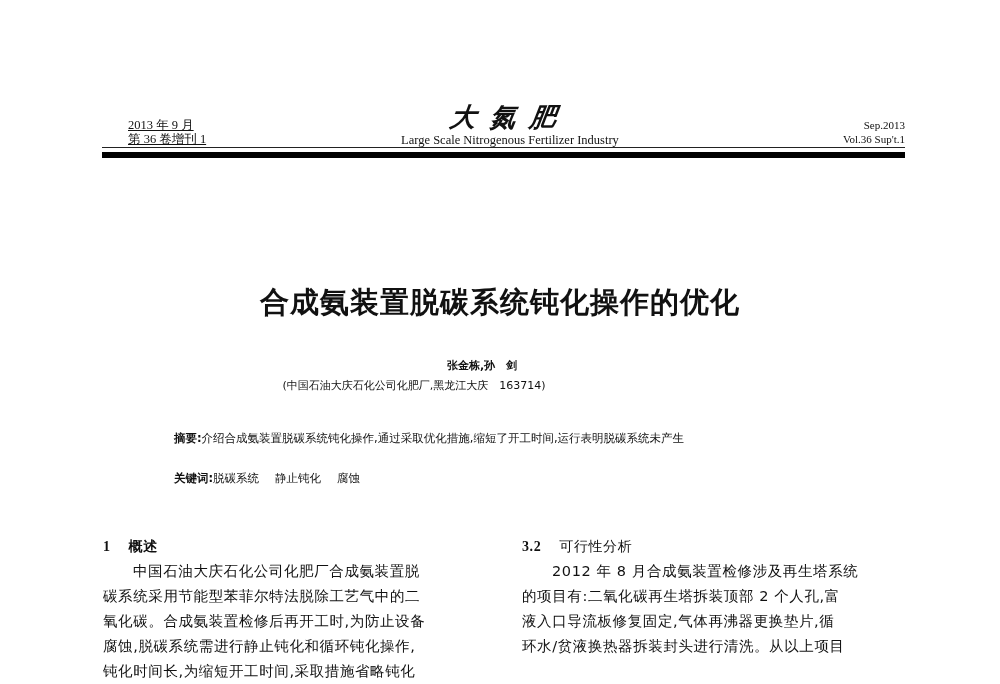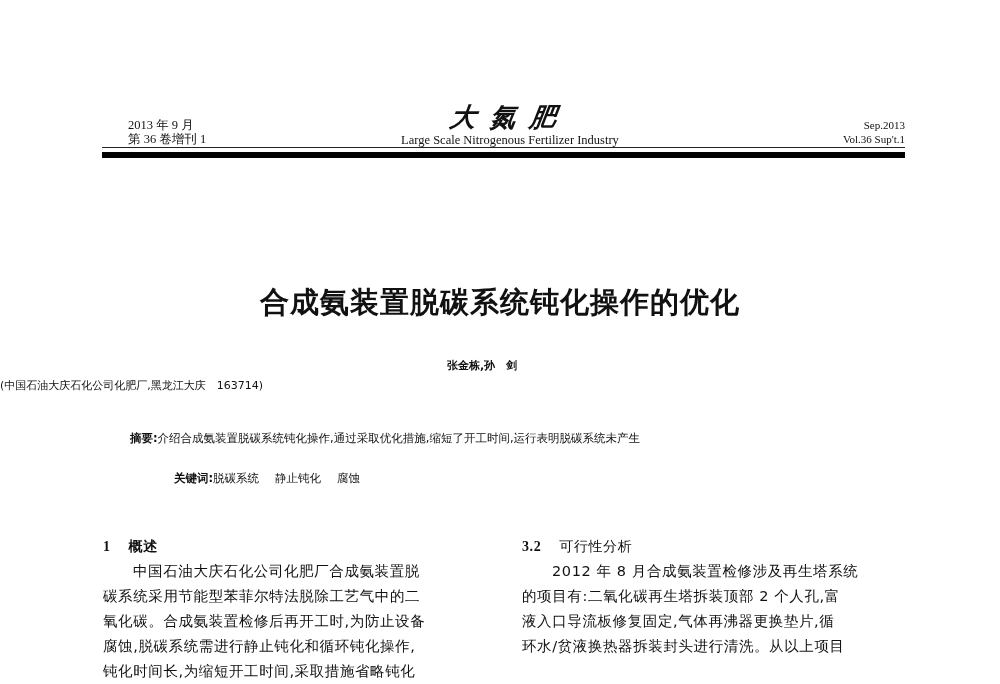--- a/index.html
+++ b/index.html
@@ -2,30 +2,30 @@
 <html><head>
 <meta charset="utf-8">
 <style>
   html, body { margin:0; padding:0; }
   body {
     width:1000px; height:684px; overflow:hidden; background:#ffffff;
     color:#111; position:relative;
     font-family: "DejaVu Serif", "Liberation Serif", serif;
   }
   .abs { position:absolute; }
-  .hdr-left { left:128px; top:118px; font-size:12.5px; line-height:14px; font-family:"Liberation Serif", serif; }
+  .hdr-left { left:128px; top:118px; font-size:12.5px; line-height:14px; font-family:"Liberation Serif", serif;text-decoration:underline; }
   .hdr-right { right:95px; top:118px; font-size:11px; line-height:14px; text-align:right; font-family:"Liberation Serif", serif; }
   .hdr-center { left:380px; width:260px; top:103px; text-align:center; }
   .journal-cn { font-size:26px; font-weight:bold; letter-spacing:14px; font-style:italic; line-height:28px; font-family:"DejaVu Serif", serif; transform:skewX(-8deg); display:inline-block; }
   .journal-en { font-size:12.5px; line-height:14px; font-family:"Liberation Serif", serif; margin-top:2px; }
   .rule-thin { left:102px; width:803px; top:147px; height:1px; background:#222; }
   .rule-thick { left:102px; width:803px; top:152px; height:6px; background:#000; }
   .title { left:0; width:1000px; top:283px; text-align:center; font-size:29px; font-weight:bold; letter-spacing:1px; font-family:"DejaVu Sans", sans-serif; }
   .authors { left:0; width:964px; top:358px; text-align:center; font-size:11px; font-weight:bold; font-family:"DejaVu Sans", sans-serif; }
-  .affil { left:0; width:828px; top:378px; font-size:11px; font-family:"DejaVu Sans", sans-serif; }
+  .affil { left:0; width:828px; top:378px; text-align:center; font-size:11px; font-family:"DejaVu Sans", sans-serif; }
   .abstract { left:130px; width:770px; top:427px; font-size:11.5px; line-height:22px; font-family:"DejaVu Sans", sans-serif; }
   .abstract .label { font-weight:bold; }
   .keywords { left:174px; top:471px; font-size:11.5px; font-family:"DejaVu Sans", sans-serif; }
   .keywords .label { font-weight:bold; }
   .kw { margin-right:16px; }
   .col { width:380px; font-size:14.5px; line-height:25px; font-family:"DejaVu Sans", sans-serif; letter-spacing:0.6px; }
   .col-left { left:103px; top:534px; }
   .col-right { left:522px; top:534px; }
   .sec-head { font-weight:bold; font-size:14px; font-family:"DejaVu Sans", sans-serif; }
   .sec-num { font-family:"Liberation Serif", serif; font-weight:bold; margin-right:18px; }
@@ -53,21 +53,21 @@
 </div>
 
 <div class="abs rule-thin"></div>
 <div class="abs rule-thick"></div>
 
 <div class="abs title">合成氨装置脱碳系统钝化操作的优化</div>
 <div class="abs authors">张金栋,孙　剑</div>
 <div class="abs affil">(中国石油大庆石化公司化肥厂,黑龙江大庆　163714)</div>
 
 <div class="abs abstract">
-  <div style="">
+  <div style="margin-left:44px;">
     <span class="label">摘要:</span><span>介绍合成氨装置脱碳系统钝化操作,通过采取优化措施,缩短了开工时间,运行表明脱碳系统未产生</span>
   </div>
 </div>
 
 <div class="abs keywords">
   <span class="label">关键词:</span><span class="kw">脱碳系统</span><span class="kw">静止钝化</span><span class="kw">腐蚀</span>
 </div>
 
 <div class="abs col col-left">
   <div class="sec-head">

